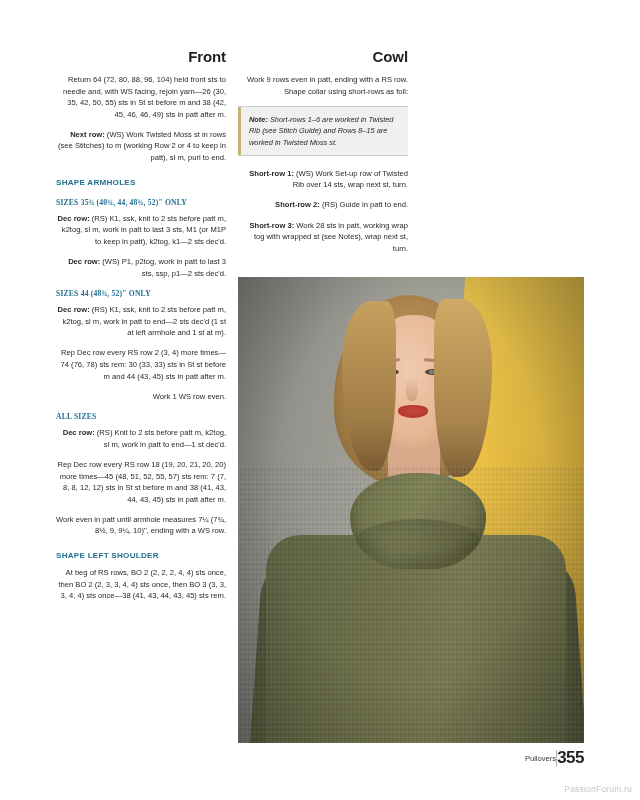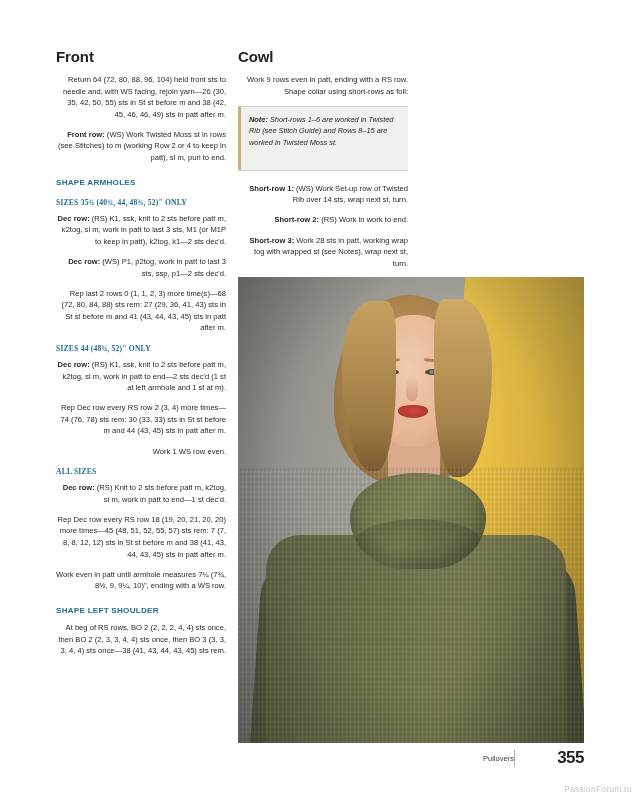--- a/index.html
+++ b/index.html
@@ -31,20 +31,21 @@
   }
   .col-left { left: 56px; }
   .col-mid  { left: 238px; }
 
   h2.section-title {
     font-size: 15px;
     font-weight: bold;
     margin: 0 0 9px 0;
     letter-spacing: -0.1px;
     color: #231f20;
+    text-align: right;
   }
 
   p.body {
     font-size: 7.6px;
     line-height: 11.6px;
     margin: 0 0 8.5px 0;
     color: #2b2826;
     text-align: right;
   }
   p.body:last-child { margin-bottom: 0; }
@@ -70,21 +71,21 @@
     margin: 10px 0 5px 0;
     text-transform: uppercase;
     line-height: 10px;
     font-family: Liberation Serif, serif;
   }
 
   
   .note-box {
     position: relative;
     margin: 9px 0 12px 0;
-    padding: 7px 6px 22px 11px;
+    padding: 7px 6px 7px 11px;
     background: #f0f0ee;
     border-top: 1px solid #cfcfca;
     border-bottom: 1px solid #cfcfca;
   }
   .note-box:before {
     content: "";
     position: absolute;
     left: 0; top: 0; bottom: 0;
     width: 3px;
     background: #c7b27a;
@@ -279,21 +280,20 @@
   .footer-rule {
     width: 1px;
     height: 17px;
     background: #b4b4b0;
   }
   .footer-page {
     font-size: 17px;
     font-weight: bold;
     color: #231f20;
     letter-spacing: -0.5px;
-    margin-left: 42px;
   }
   .watermark {
     position: absolute;
     right: 8px;
     bottom: 6px;
     font-size: 8.5px;
     color: #c9c5bf;
     letter-spacing: .2px;
   }
 </style>
@@ -301,30 +301,29 @@
 <body>
 
 <div class="page">
 
   <div class="col col-left">
 
     <h2 class="section-title">Front</h2>
 
     <p class="body"><span>Return 64 (72, 80, 88, 96, 104) held front sts to needle and, with WS facing, rejoin yarn—26 (30, 35, 42, 50, 55) sts in St st before m and 38 (42, 45, 46, 46, 49) sts in patt after m.</span></p>
 
-    <p class="body"><span class="lead-in">Front row:</span><span> (WS) Work Twisted Moss st in rows (see Stitches) to m (working Row 2 or 4 to keep in patt), sl m, purl to end.</span></p>
+    <p class="body"><span class="lead-in">Next row:</span><span> (WS) Work Twisted Moss st in rows (see Stitches) to m (working Row 2 or 4 to keep in patt), sl m, purl to end.</span></p>
 
     <div class="head-blue">SHAPE ARMHOLES</div>
     <div class="subhead-blue">SIZES 35¾ (40¾, 44, 48¾, 52)" ONLY</div>
 
     <p class="body"><span class="lead-in">Dec row:</span><span> (RS) K1, ssk, knit to 2 sts before patt m, k2tog, sl m, work in patt to last 3 sts, M1 (or M1P to keep in patt), k2tog, k1—2 sts dec'd.</span></p>
 
     <p class="body"><span class="lead-in">Dec row:</span><span> (WS) P1, p2tog, work in patt to last 3 sts, ssp, p1—2 sts dec'd.</span></p>
 
-    <p class="body"><span>Rep last 2 rows 0 (1, 1, 2, 3) more time(s)—68 (72, 80, 84, 88) sts rem: 27 (29, 36, 41, 43) sts in St st before m and 41 (43, 44, 43, 45) sts in patt after m.</span></p>
 
     <div class="subhead-blue">SIZES 44 (48¾, 52)" ONLY</div>
 
     <p class="body"><span class="lead-in">Dec row:</span><span> (RS) K1, ssk, knit to 2 sts before patt m, k2tog, sl m, work in patt to end—2 sts dec'd (1 st at left armhole and 1 st at m).</span></p>
 
     <p class="body"><span>Rep Dec row every RS row 2 (3, 4) more times—74 (76, 78) sts rem: 30 (33, 33) sts in St st before m and 44 (43, 45) sts in patt after m.</span></p>
 
     <p class="body"><span>Work 1 WS row even.</span></p>
 
     <div class="subhead-blue">ALL SIZES</div>
@@ -345,21 +344,21 @@
     <h2 class="section-title">Cowl</h2>
 
     <p class="body"><span>Work 9 rows even in patt, ending with a RS row. Shape collar using short-rows as foll:</span></p>
 
     <div class="note-box">
       <p class="note-text"><span class="note-label">Note:</span><span> Short-rows 1–6 are worked in Twisted Rib (see Stitch Guide) and Rows 8–15 are worked in Twisted Moss st.</span></p>
     </div>
 
     <p class="body"><span class="lead-in">Short-row 1:</span><span> (WS) Work Set-up row of Twisted Rib over 14 sts, wrap next st, turn.</span></p>
 
-    <p class="body"><span class="lead-in">Short-row 2:</span><span> (RS) Work in work to end.</span></p>
+    <p class="body"><span class="lead-in">Short-row 2:</span><span> (RS) Guide in patt to end.</span></p>
 
     <p class="body"><span class="lead-in">Short-row 3:</span><span> Work 28 sts in patt, working wrap tog with wrapped st (see Notes), wrap next st, turn.</span></p>
   </div>
 
   <div class="photo">
     <div class="bg-grey"></div>
     <div class="bg-yellow"></div>
     <div class="bg-shadow"></div>
 
     <div class="hair-back"></div>

